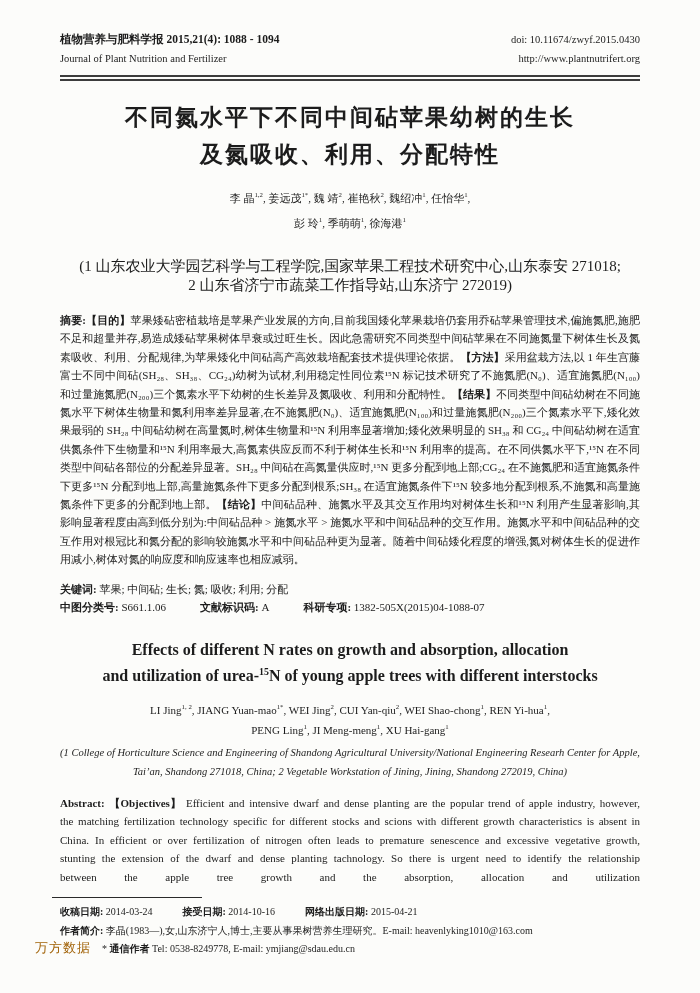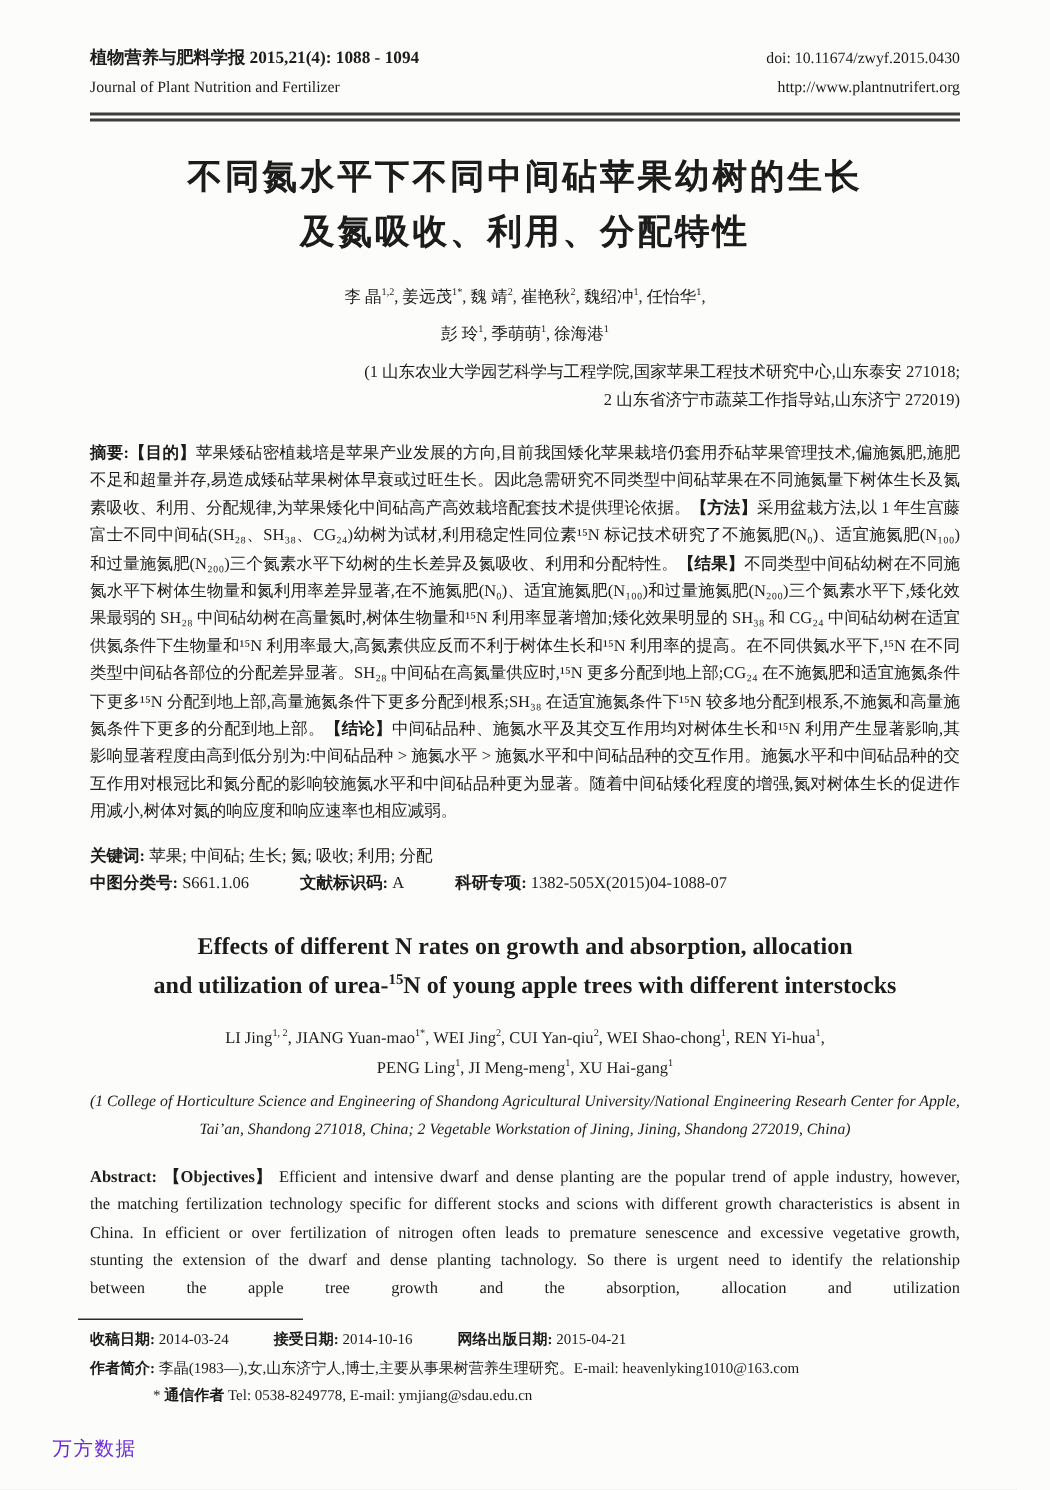--- a/index.html
+++ b/index.html
@@ -31,21 +31,21 @@
     text-align:center;
     font-family:"Liberation Sans","DejaVu Sans",sans-serif;
     font-weight:700;
     font-size:23px;
     line-height:37px;
     letter-spacing:2px;
   }
 
   
   .authors-cn{margin-top:13px;text-align:center;font-size:11px;line-height:25px;}
-  .affil-cn{margin-top:3px;text-align:right;font-size:11px;line-height:19px;}
+  .affil-cn{margin-top:21px;text-align:center;font-size:15px;line-height:19px;}
 
   
   .abstract-cn{
     margin-top:16px;
     font-size:11px;
     line-height:18.4px;
     text-align:justify;
   }
   .kw-line{font-size:11px;line-height:18.4px;margin-top:1px;}
   .clc-line{font-size:11px;line-height:18.4px;display:flex;gap:34px;}
@@ -69,23 +69,23 @@
     word-spacing:1.5px;
   }
 
   
   .fn-rule{width:150px;border:none;border-top:1.5px solid #2a2a2a;margin:10px 0 5px -8px;}
   .fn{font-size:10px;line-height:18.5px;}
   .fn-dates{display:flex;gap:30px;}
   .fn-corr{padding-left:42px;}
 
   .watermark{
-    position:absolute;left:35px;bottom:18px;
+    position:absolute;left:35px;bottom:36px;
     font-family:"Liberation Sans","DejaVu Sans",sans-serif;
-    font-size:13px;color:#6d28d9;letter-spacing:1px;
+    font-size:13px;color:#a16207;letter-spacing:1px;
   }
 </style>
 </head>
 <body>
 
 <div class="page">
 
   <div class="hdr">
     <div class="hdr-left">
       <div class="hdr-cn">植物营养与肥料学报 2015,21(4): 1088 - 1094</div>

